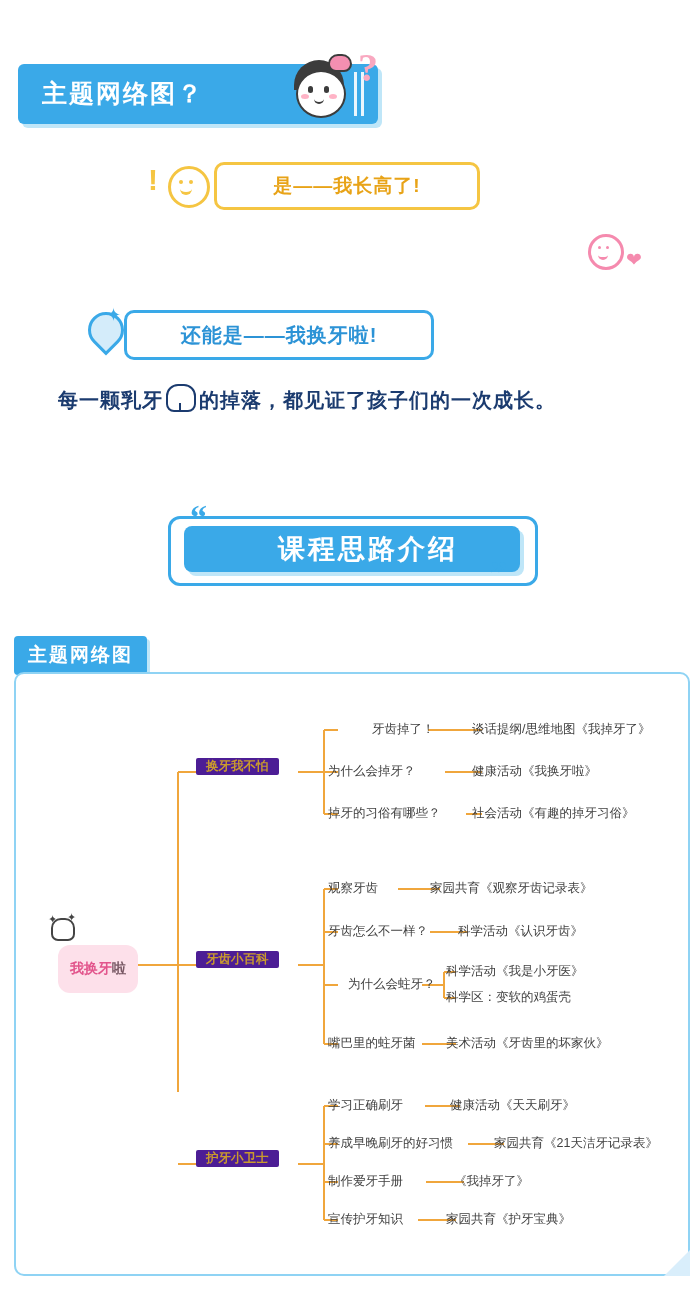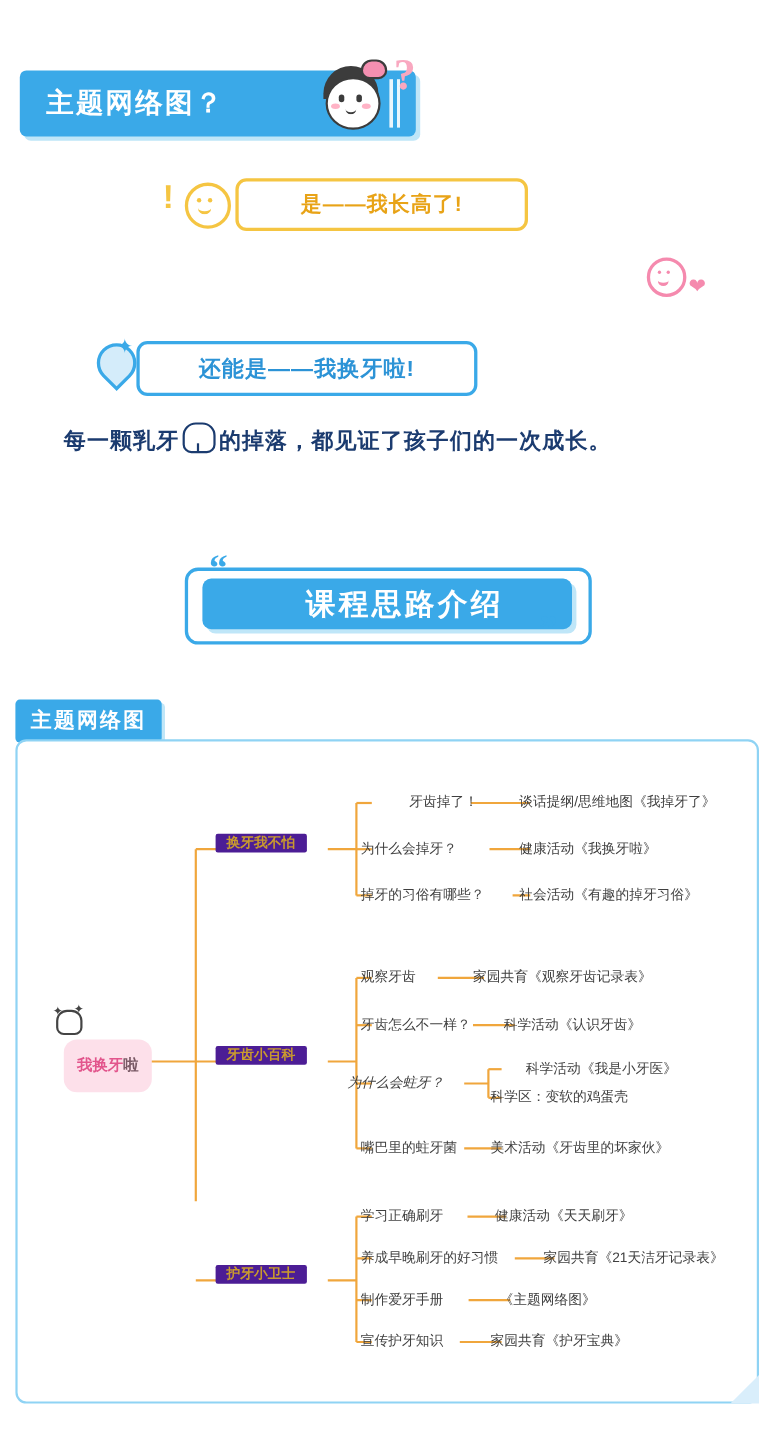--- a/index.html
+++ b/index.html
@@ -529,30 +529,30 @@
 
 <div class="node node-mid" style="left:328px; top:805px;">掉牙的习俗有哪些？</div>
 <div class="node node-leaf" style="left:472px; top:805px;">社会活动《有趣的掉牙习俗》</div>
 
 <div class="node node-mid" style="left:328px; top:880px;">观察牙齿</div>
 <div class="node node-leaf" style="left:430px; top:880px;">家园共育《观察牙齿记录表》</div>
 
 <div class="node node-mid" style="left:328px; top:923px;">牙齿怎么不一样？</div>
 <div class="node node-leaf" style="left:458px; top:923px;">科学活动《认识牙齿》</div>
 
-<div class="node node-mid" style="left:316px; top:976px;font-style:italic;">为什么会蛀牙？</div>
-<div class="node node-leaf" style="left:446px; top:963px;margin-left:32px;">科学活动《我是小牙医》</div>
+<div class="node node-mid" style="left:348px; top:976px;">为什么会蛀牙？</div>
+<div class="node node-leaf" style="left:446px; top:963px;">科学活动《我是小牙医》</div>
 <div class="node node-leaf" style="left:446px; top:989px;">科学区：变软的鸡蛋壳</div>
 
 <div class="node node-mid" style="left:328px; top:1035px;">嘴巴里的蛀牙菌</div>
 <div class="node node-leaf" style="left:446px; top:1035px;">美术活动《牙齿里的坏家伙》</div>
 
 <div class="node node-mid" style="left:328px; top:1097px;">学习正确刷牙</div>
 <div class="node node-leaf" style="left:450px; top:1097px;">健康活动《天天刷牙》</div>
 
 <div class="node node-mid" style="left:328px; top:1135px;">养成早晚刷牙的好习惯</div>
 <div class="node node-leaf" style="left:494px; top:1135px;">家园共育《21天洁牙记录表》</div>
 
 <div class="node node-mid" style="left:328px; top:1173px;">制作爱牙手册</div>
-<div class="node node-leaf" style="left:454px; top:1173px;">《主题网络图》</div>
+<div class="node node-leaf" style="left:454px; top:1173px;">《我掉牙了》</div>
 
 <div class="node node-mid" style="left:328px; top:1211px;">宣传护牙知识</div>
 <div class="node node-leaf" style="left:446px; top:1211px;">家园共育《护牙宝典》</div>
 
 </body></html>

